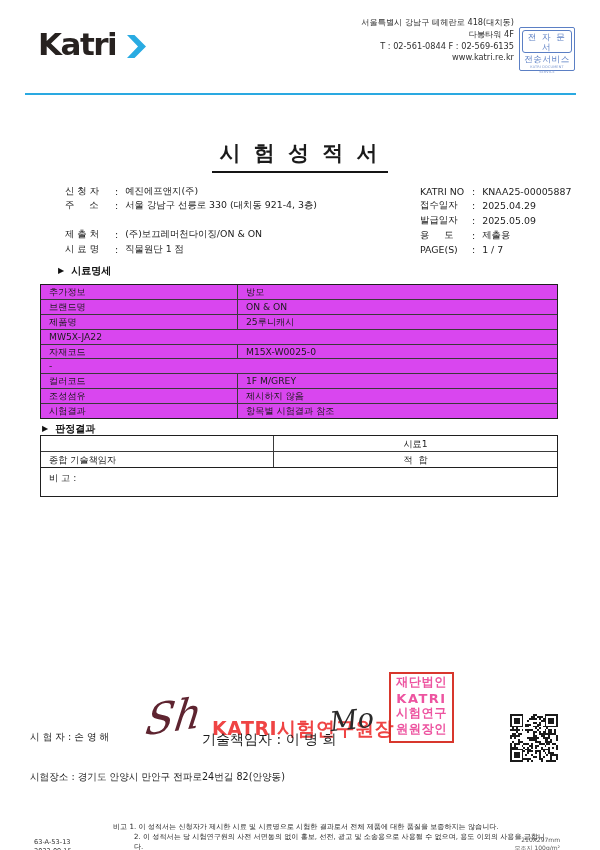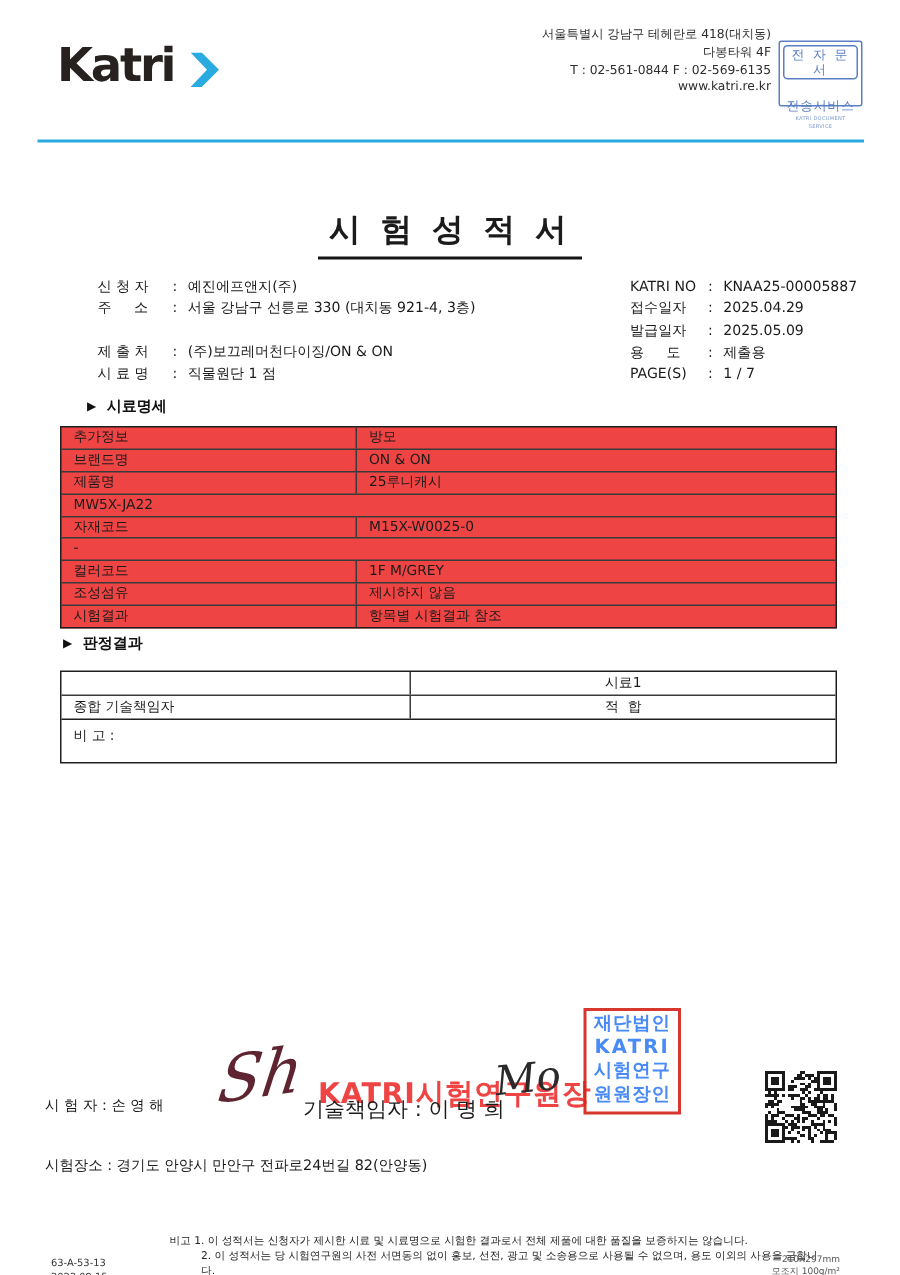--- a/index.html
+++ b/index.html
@@ -13,21 +13,21 @@
   
   .logo{position:absolute;left:38px;top:26px;display:flex;align-items:center;}
   .logo .word{font-size:31px;font-weight:bold;letter-spacing:-1.5px;color:#272220;}
   .logo .chev{margin-left:11px;margin-top:4px;}
 
   .addr{position:absolute;top:17px;right:86px;text-align:right;font-size:8.2px;line-height:11.8px;color:#2e2e2e;}
 
   .estamp{position:absolute;left:519px;top:27px;width:56px;height:44px;border:1.6px solid #5b7fc4;
     border-radius:2px;color:#5b7fc4;text-align:center;box-sizing:border-box;padding:2px 2px 0;}
   .estamp .l1{font-size:8.6px;letter-spacing:1.5px;border:1px solid #5b7fc4;border-radius:3px;padding:1px 0 0;line-height:10px;}
-  .estamp .l2{font-size:8.6px;letter-spacing:0.5px;line-height:11px;margin-top:13px;}
+  .estamp .l2{font-size:8.6px;letter-spacing:0.5px;line-height:11px;margin-top:1px;}
   .estamp .sub{font-size:3.4px;color:#7b97cf;line-height:5px;letter-spacing:0.2px;}
 
   .hr-blue{position:absolute;left:25px;top:93px;width:551px;height:2.4px;}
 
   
   .doc-title{position:absolute;top:139px;left:0;width:100%;text-align:center;}
   .doc-title span{display:inline-block;font-size:21px;font-weight:bold;letter-spacing:3px;
     border-bottom:2px solid #151515;padding:0 7px 4px;white-space:pre;}
 
   
@@ -38,38 +38,38 @@
   .info-left .lbl{display:inline-block;width:50px;}
   .info-right .lbl{display:inline-block;width:52px;}
   .inforow .colon{margin-right:7px;}
 
   
   .sec{position:absolute;left:42px;font-weight:bold;font-size:10px;color:#111;}
   .sec .tri{font-size:8px;margin-right:7px;vertical-align:1px;}
   .sec1{top:264px;margin-left:16px;} .sec2{top:422px;}
 
   
-  .tbl1{position:absolute;left:40px;top:284px;width:518px;border:1.8px solid #1f1f1f;background:#ef4444;box-sizing:border-box;}
+  .tbl1{position:absolute;left:40px;top:284px;width:518px;border:1.8px solid #1f1f1f;background:#d946ef;box-sizing:border-box;}
   .trow{display:flex;height:13.9px;font-size:9.2px;line-height:13.6px;}
   .trow + .trow{border-top:1px solid #3a3a3a;}
   .tc1{width:197px;border-right:1px solid #3a3a3a;padding-left:8px;box-sizing:border-box;overflow:hidden;}
   .tc2{flex:1;padding-left:8px;overflow:hidden;white-space:pre;}
 
   
-  .tbl2{position:absolute;left:40px;top:447px;width:518px;border:1.8px solid #1f1f1f;background:#fff;box-sizing:border-box;}
+  .tbl2{position:absolute;left:40px;top:435px;width:518px;border:1.8px solid #1f1f1f;background:#fff;box-sizing:border-box;}
   .jrow{display:flex;height:15px;font-size:9.2px;line-height:15px;}
   .jrow + .jrow{border-top:1px solid #3a3a3a;}
   .jc1{width:233px;border-right:1px solid #3a3a3a;padding-left:8px;box-sizing:border-box;}
   .jc2{flex:1;text-align:center;white-space:pre;}
   .jremark{height:29px;border-top:1.8px solid #1f1f1f;font-size:9.2px;padding:4px 0 0 8px;box-sizing:border-box;white-space:pre;}
 
   
   .org-title{position:absolute;left:212px;top:716px;font-size:19px;font-weight:bold;letter-spacing:0.5px;color:#ef4444;}
   .seal{position:absolute;left:389px;top:672px;width:61px;height:66px;border:2.6px solid #d6281e;
-    color:#3b82f6;text-align:center;font-weight:bold;box-sizing:content-box;padding-top:1px;opacity:0.93;}
+    color:#ec4899;text-align:center;font-weight:bold;box-sizing:content-box;padding-top:1px;opacity:0.93;}
   .seal div{font-size:12.3px;line-height:15.6px;letter-spacing:0.5px;white-space:nowrap;}
   .seal .s2{font-size:13px;letter-spacing:1.5px;}
 
   .tester{position:absolute;left:30px;top:731px;font-size:9.6px;white-space:pre;}
   .engineer{position:absolute;left:202px;top:731px;font-size:14px;white-space:pre;text-align:right;}
   .sign-sh{position:absolute;left:146px;top:696px;font-family:"DejaVu Serif","Liberation Serif",serif;
     font-style:italic;font-size:42px;color:#5e2430;transform:rotate(-8deg) skewX(-16deg);line-height:1;}
   .sign-mo{position:absolute;left:330px;top:706px;font-family:"DejaVu Serif","Liberation Serif",serif;
     font-style:italic;font-size:27px;color:#2a2a2a;transform:rotate(-6deg);line-height:1;}
 

